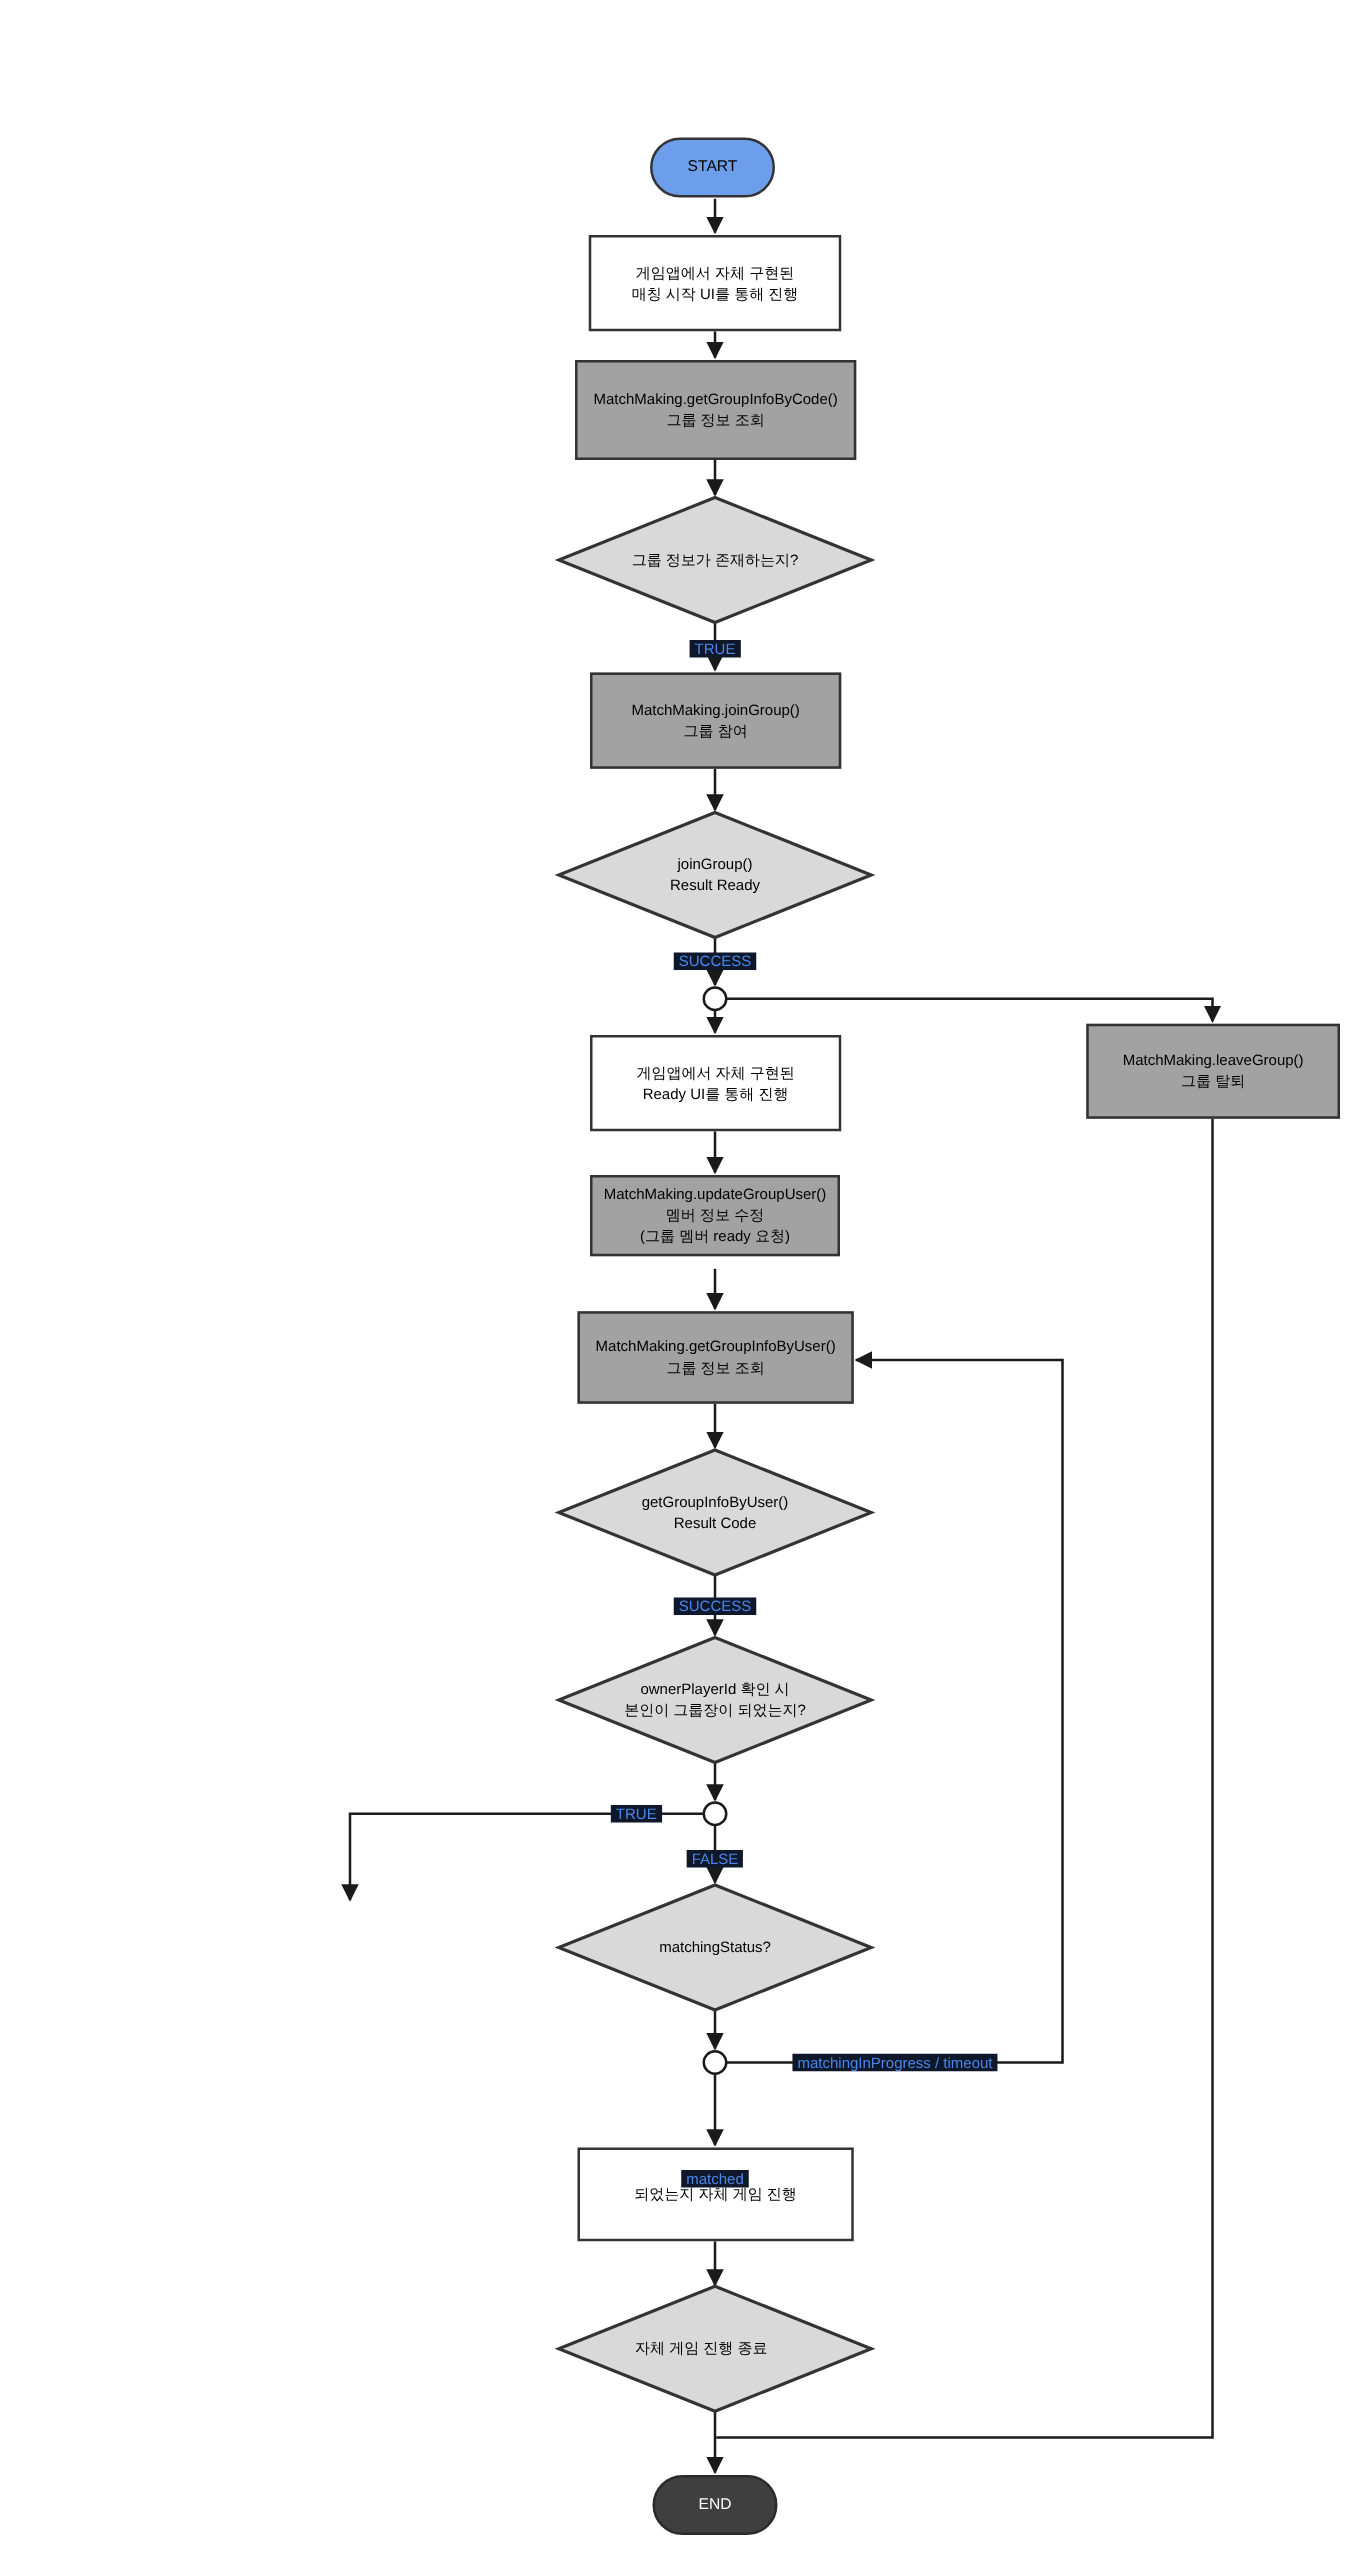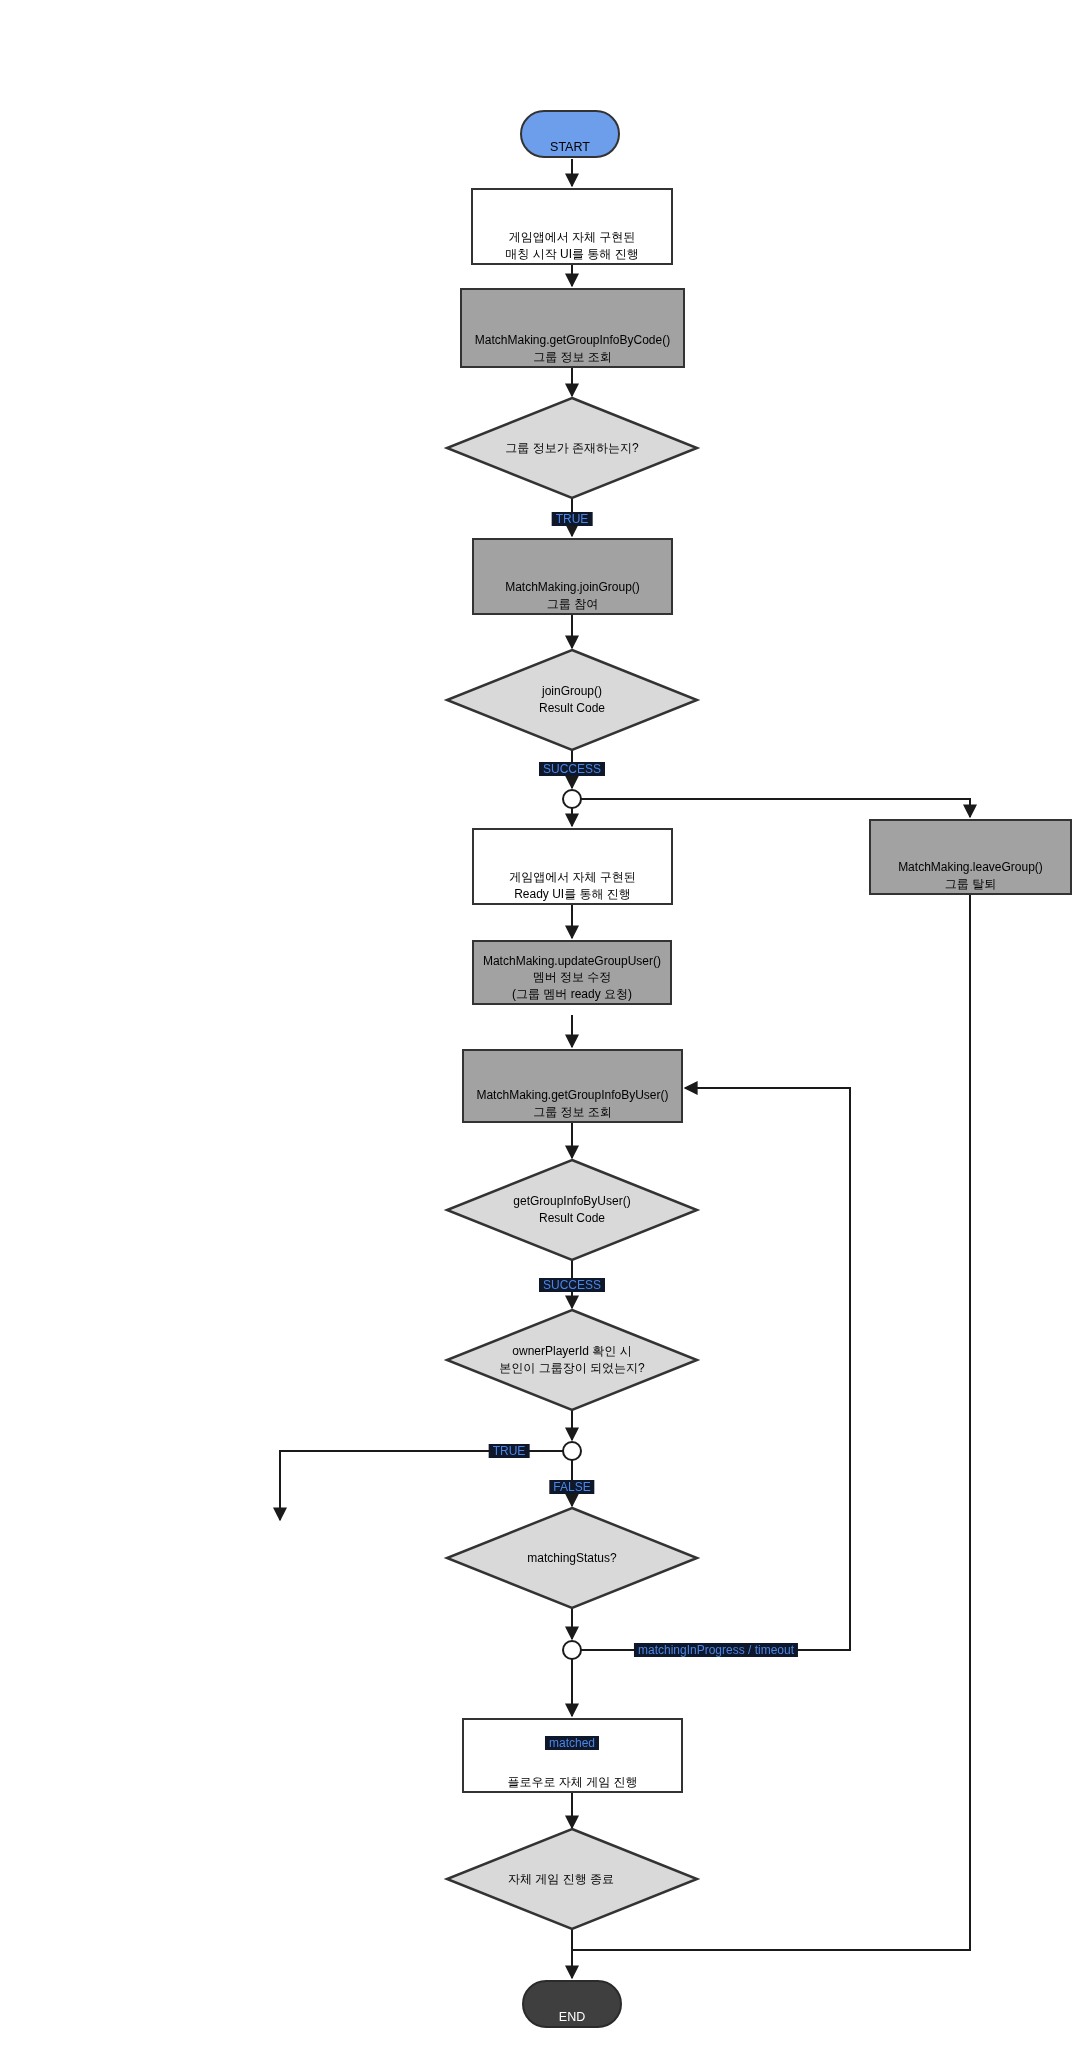--- a/index.html
+++ b/index.html
@@ -6,21 +6,21 @@
   #canvas {
     position:relative; width:1090px; height:2050px; background:#ffffff;
     font-family:"Liberation Sans", sans-serif; color:#000;
   }
   svg.edges { position:absolute; left:0; top:0; }
   svg.edges path.edge { fill:none; stroke:var(--line,#1a1a1a); stroke-width:2; }
   svg.edges polygon.decision { fill:var(--decision-fill,#d9d9d9); stroke:var(--border,#333); stroke-width:2.5; }
   svg.edges circle.junction { fill:#ffffff; stroke:var(--line,#1a1a1a); stroke-width:2; }
 
   .node {
-    position:absolute; display:flex; align-items:flex-end; justify-content:center;
+    position:absolute; display:flex; align-items:center; justify-content:center;
     text-align:center; font-size:12px; line-height:1.4; white-space:pre-line;
     box-sizing:border-box;
   }
   .terminator { border:2.5px solid var(--border,#333); border-radius:24px; font-size:12.5px; }
   .start { background:var(--start-fill,#6d9eeb); }
   .end   { background:var(--end-fill,#3f3f3f); color:var(--end-text,#fff); border-color:#2b2b2b; }
   .proc-white { background:var(--box-fill,#ffffff); border:2.5px solid var(--border,#333); }
   .proc-gray  { background:var(--api-fill,#a2a2a2);  border:2.5px solid var(--border,#333); }
 
   .dlabel {
@@ -94,21 +94,21 @@
   </div>
 
   <div class="dlabel" style="left:572px;top:448px">그룹 정보가 존재하는지?</div>
 
   <div class="node proc-gray" style="left:472px;top:538px;width:201px;height:77px">
     <span>MatchMaking.joinGroup()
 그룹 참여</span>
   </div>
 
   <div class="dlabel" style="left:572px;top:700px">joinGroup()
-Result Code</div>
+Result Ready</div>
 
   <div class="node proc-gray" style="left:869px;top:819px;width:203px;height:76px">
     <span>MatchMaking.leaveGroup()
 그룹 탈퇴</span>
   </div>
 
   <div class="node proc-white" style="left:472px;top:828px;width:201px;height:77px">
     <span>게임앱에서 자체 구현된
 Ready UI를 통해 진행</span>
   </div>
@@ -127,21 +127,21 @@
   <div class="dlabel" style="left:572px;top:1210px">getGroupInfoByUser()
 Result Code</div>
 
   <div class="dlabel" style="left:572px;top:1360px">ownerPlayerId 확인 시
 본인이 그룹장이 되었는지?</div>
 
 
   <div class="dlabel" style="left:572px;top:1558px">matchingStatus?</div>
 
   <div class="node proc-white" style="left:462px;top:1718px;width:221px;height:75px">
-    <span>플로우로 자체 게임 진행</span>
+    <span>되었는지 자체 게임 진행</span>
   </div>
 
   <div class="dlabel" style="left:561px;top:1879px">자체 게임 진행 종료</div>
 
   <div class="node terminator end" style="left:522px;top:1980px;width:100px;height:48px">
     <span>END</span>
   </div>
 
   <div class="elabel" style="left:572px;top:519px">TRUE</div>
   <div class="elabel" style="left:572px;top:769px">SUCCESS</div>

